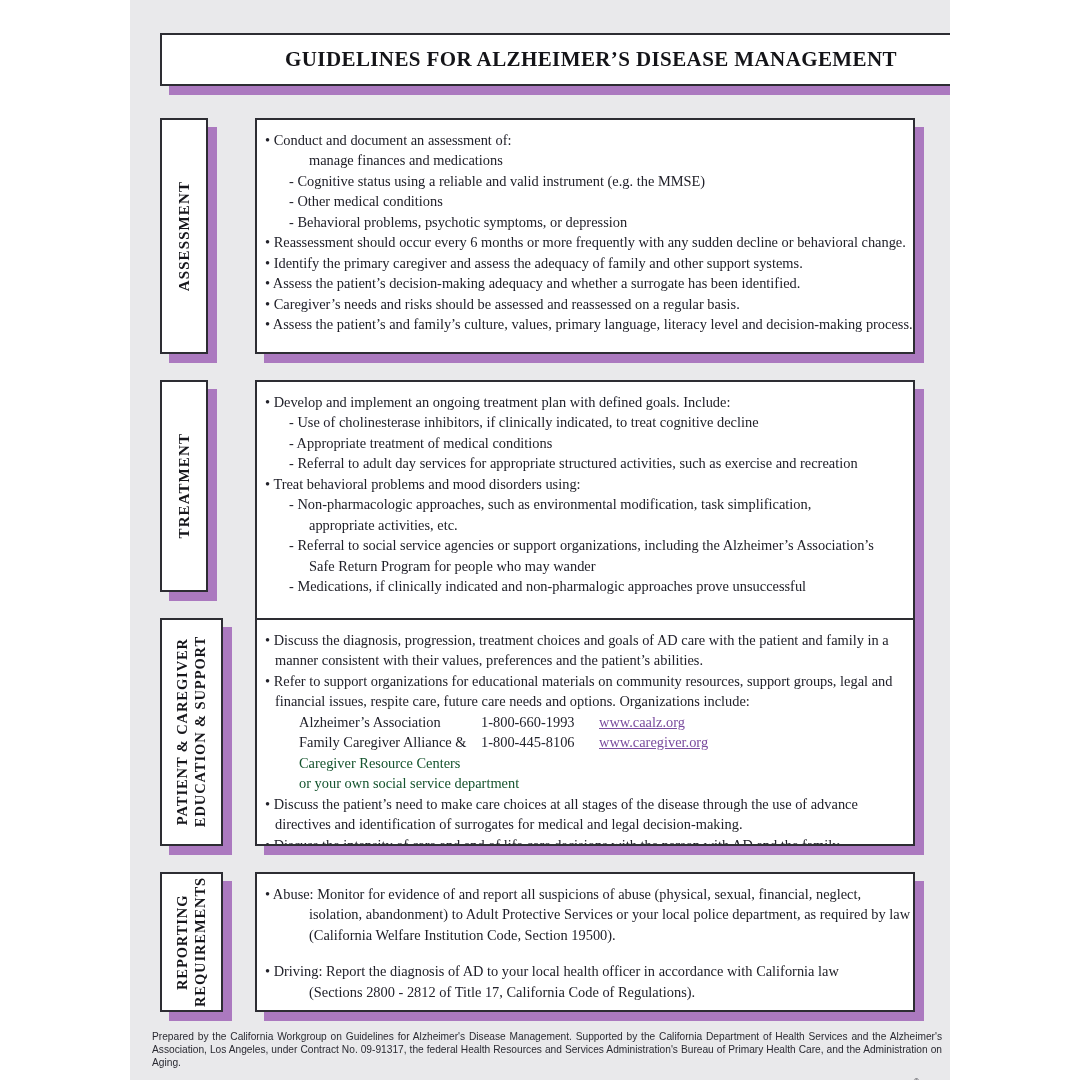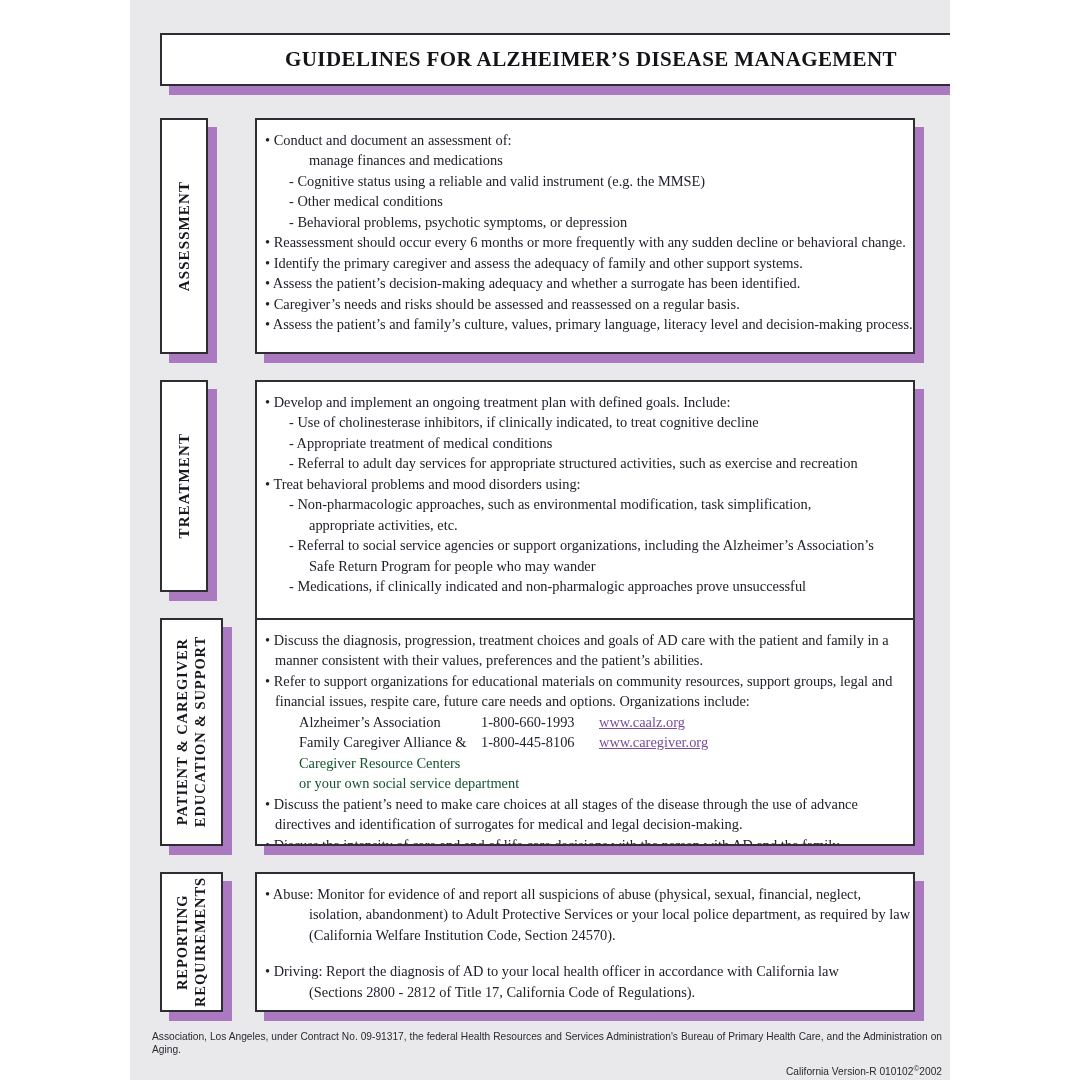--- a/index.html
+++ b/index.html
@@ -261,27 +261,28 @@
         <span class="l2">REQUIREMENTS</span>
       </div>
     </div>
   </div>
 
   <div class="sbox contentbox" id="rep-content">
     <div class="shadow"></div>
     <div class="face">
       <div class="row lvl1">Abuse:  Monitor for evidence of and report all suspicions of abuse (physical, sexual, financial, neglect,</div>
       <div class="row cont2">isolation, abandonment) to Adult Protective Services or your local police department, as required by law</div>
-      <div class="row cont2">(California Welfare Institution Code, Section 24570).</div>
+      <div class="row cont2">(California Welfare Institution Code, Section 19500).</div>
       <div class="spacer"></div>
       <div class="row lvl1">Driving:  Report the diagnosis of AD to your local health officer in accordance with California law</div>
       <div class="row cont2">(Sections 2800 - 2812 of Title 17, California Code of Regulations).</div>
     </div>
   </div>
 
   <div id="footer">
+    <div class="foot-line">Prepared by the California Workgroup on Guidelines for Alzheimer's Disease Management.   Supported by the California Department of Health Services and the Alzheimer's</div>
     <div class="foot-line">Association, Los Angeles, under Contract No. 09-91317, the federal Health Resources and Services Administration's Bureau of Primary Health Care, and the Administration on Aging.</div>
     <div class="foot-version">
       <span>California Version-R  010102</span><sup>©</sup><span>2002</span>
     </div>
   </div>
 
 </div>
 
 </body></html>

